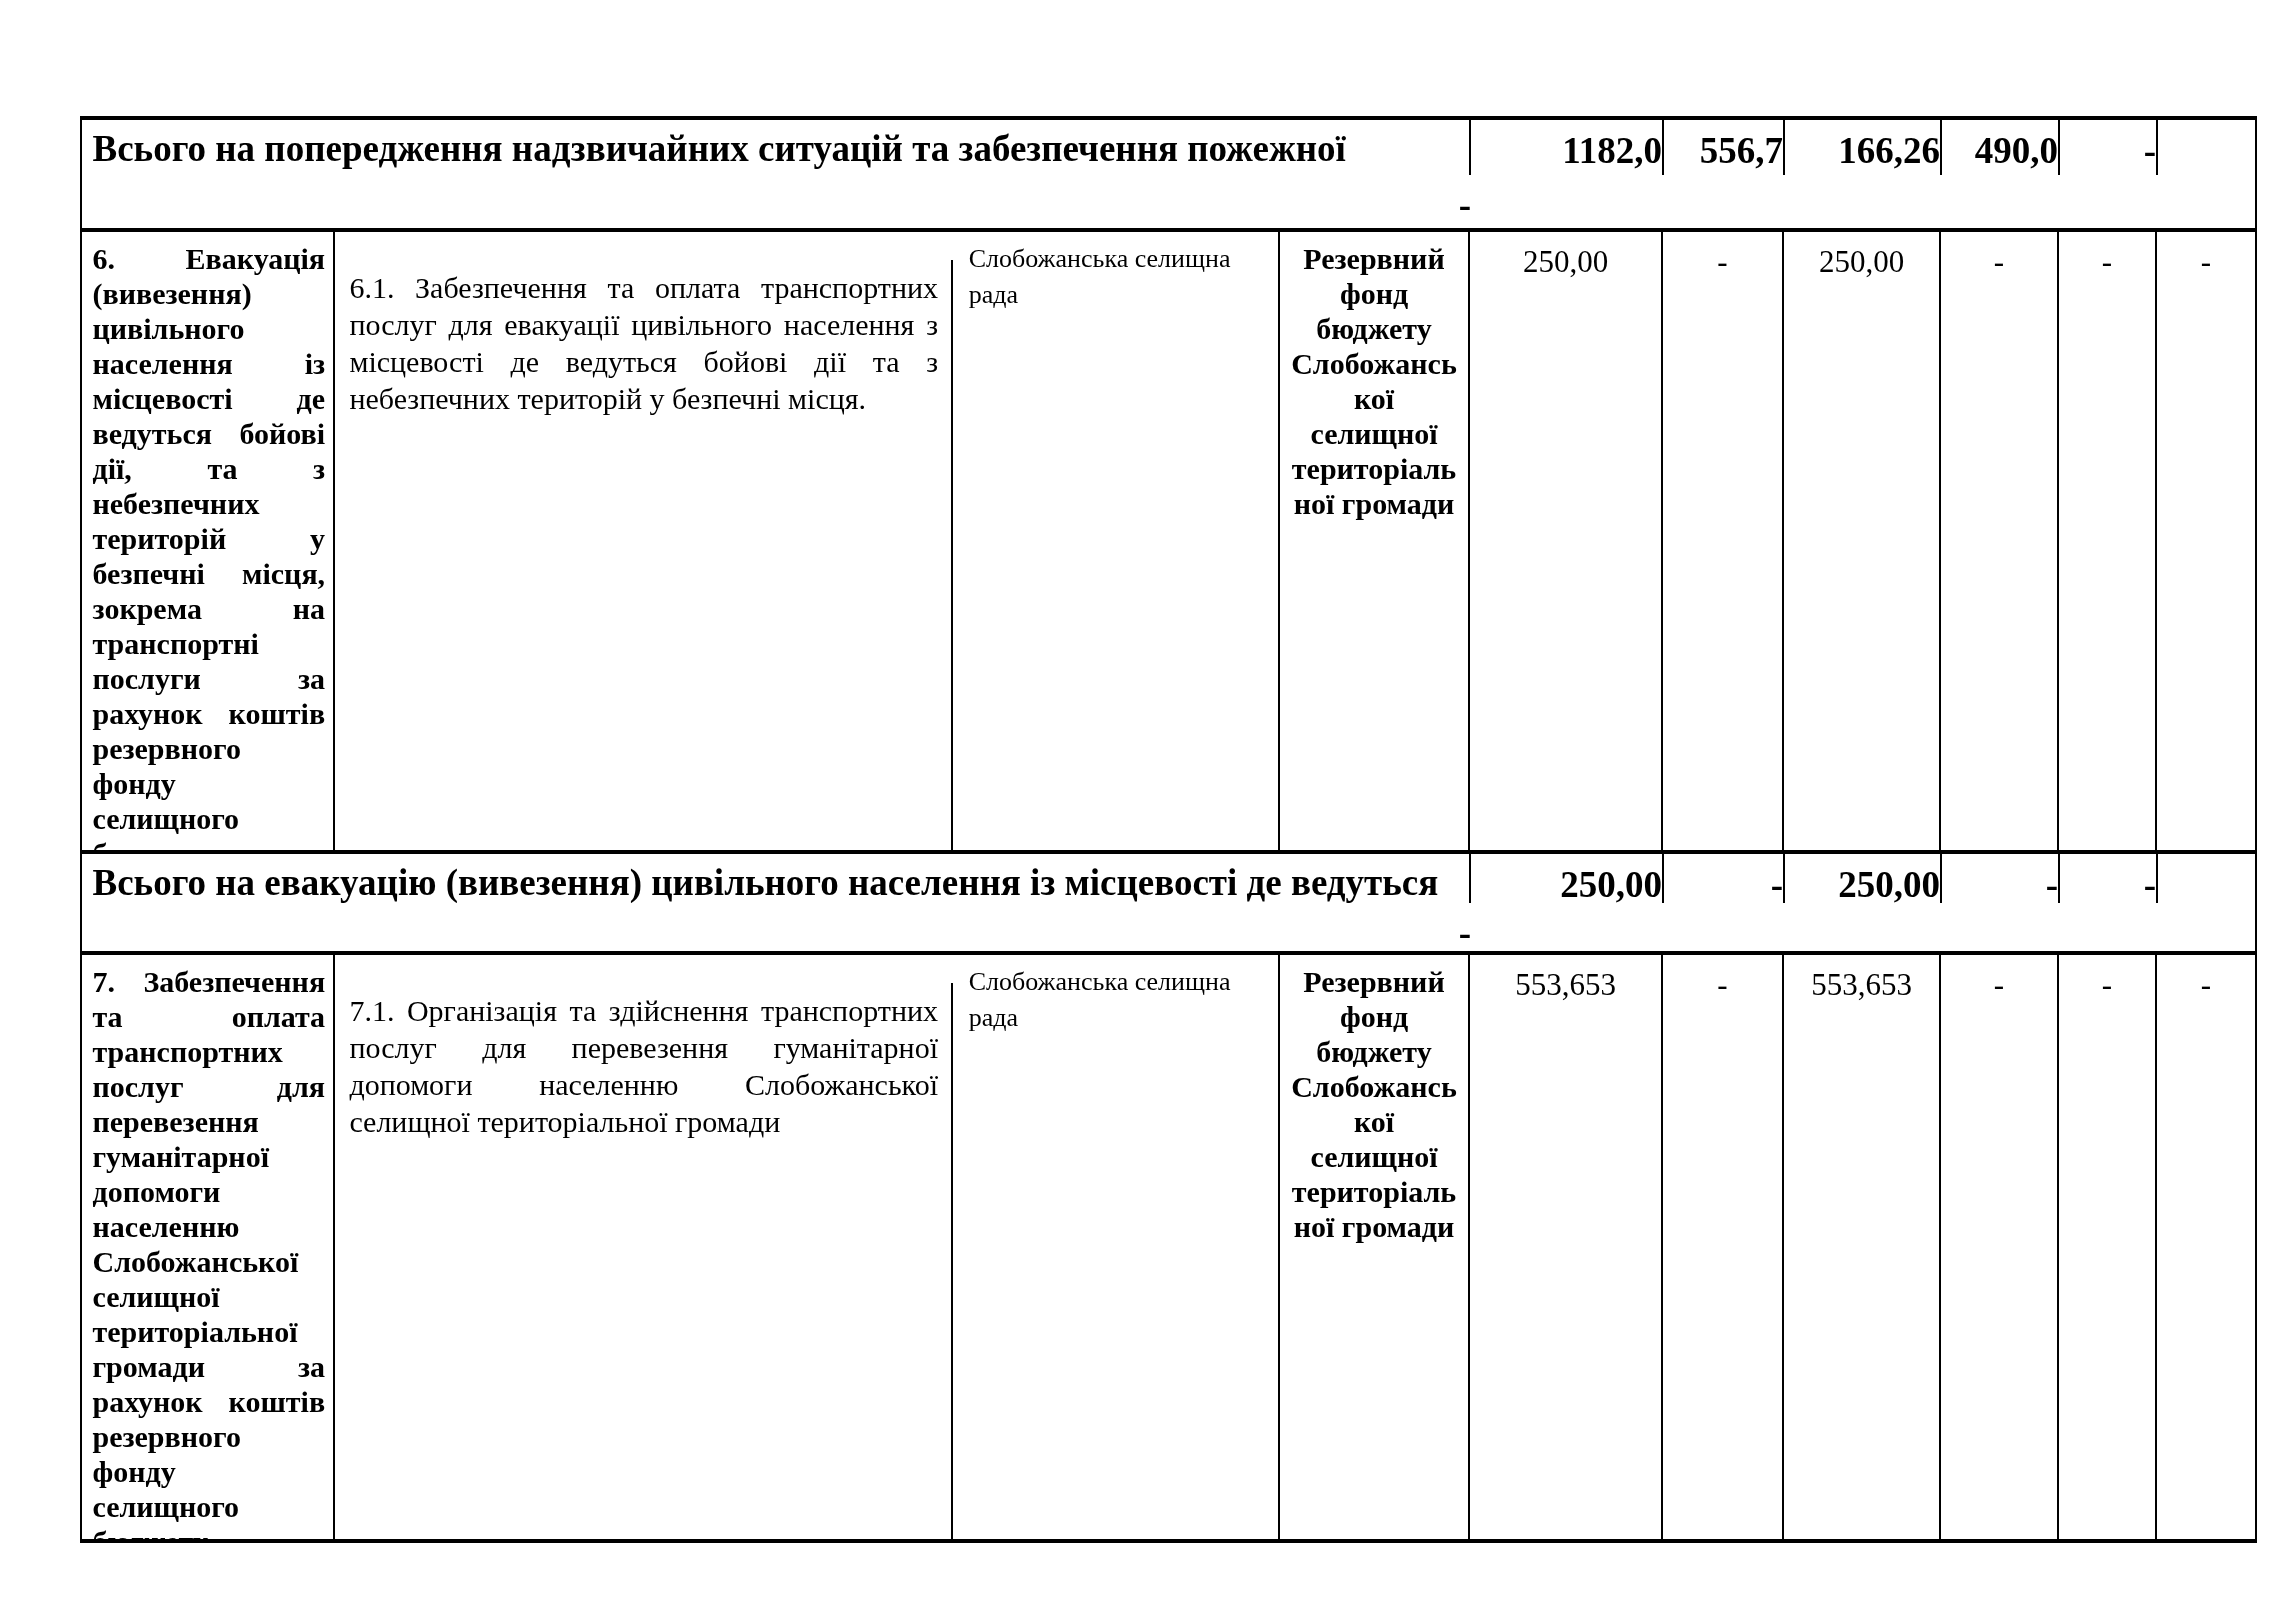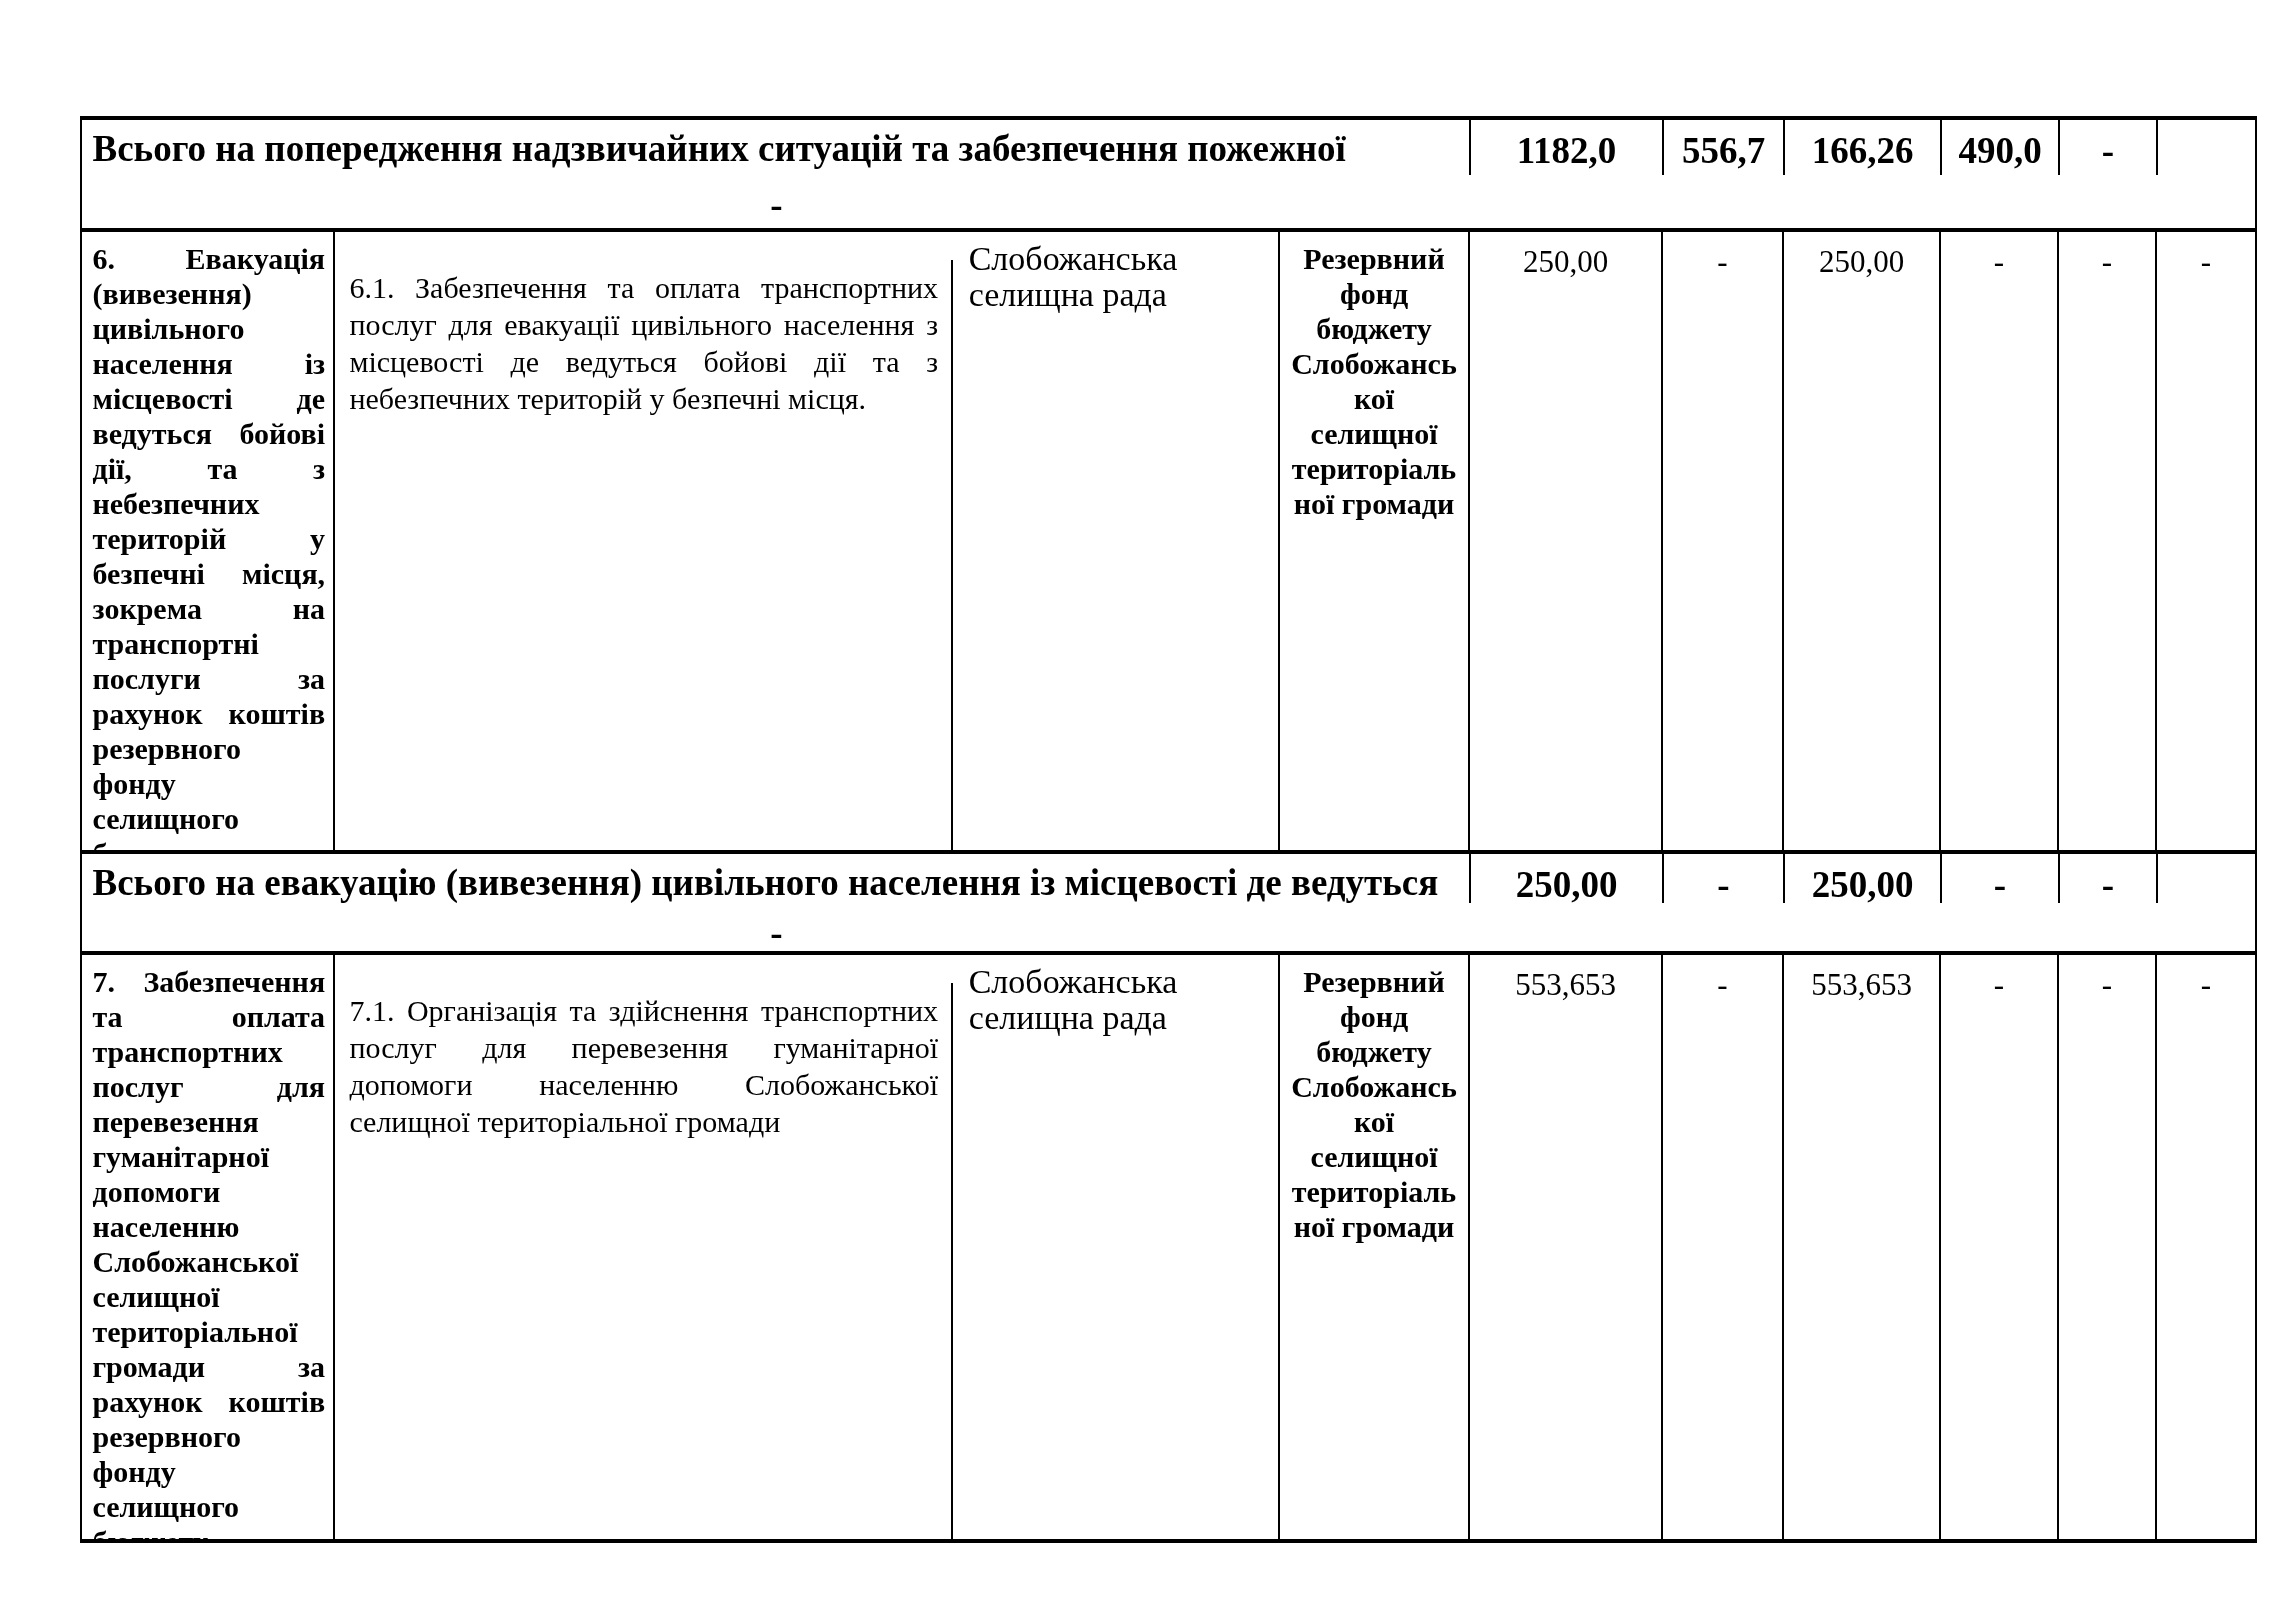--- a/index.html
+++ b/index.html
@@ -45,38 +45,38 @@
     font-size: 37px;
     line-height: 47px;
     padding: 5.2px 13px 0 10.5px;
     text-align: left;
   }
   .total-val {
     font-weight: bold;
     font-size: 37px;
     line-height: 47px;
     padding-top: 6.5px;
-    text-align: center;
+    text-align: right;
   }
   .desc {
     font-weight: bold;
     font-size: 30px;
     line-height: 35px;
     text-align: justify;
     padding: 9.2px 7.9px 0 10.5px;
   }
   .measure {
     font-size: 30px;
     line-height: 37px;
     text-align: justify;
     padding: 9.2px 13px 0 14.4px;
     margin-top: 28px;
   }
   .executor {
-    font-size: 34px;
+    font-size: 26px;
     line-height: 36px;
     text-align: left;
     padding: 9.2px 6.5px 0 15.7px;
   }
   .funding {
     font-size: 30px;
     line-height: 35px;
     text-align: center;
     white-space: pre-line;
     padding: 9.2px 2.6px 0 2.6px;

